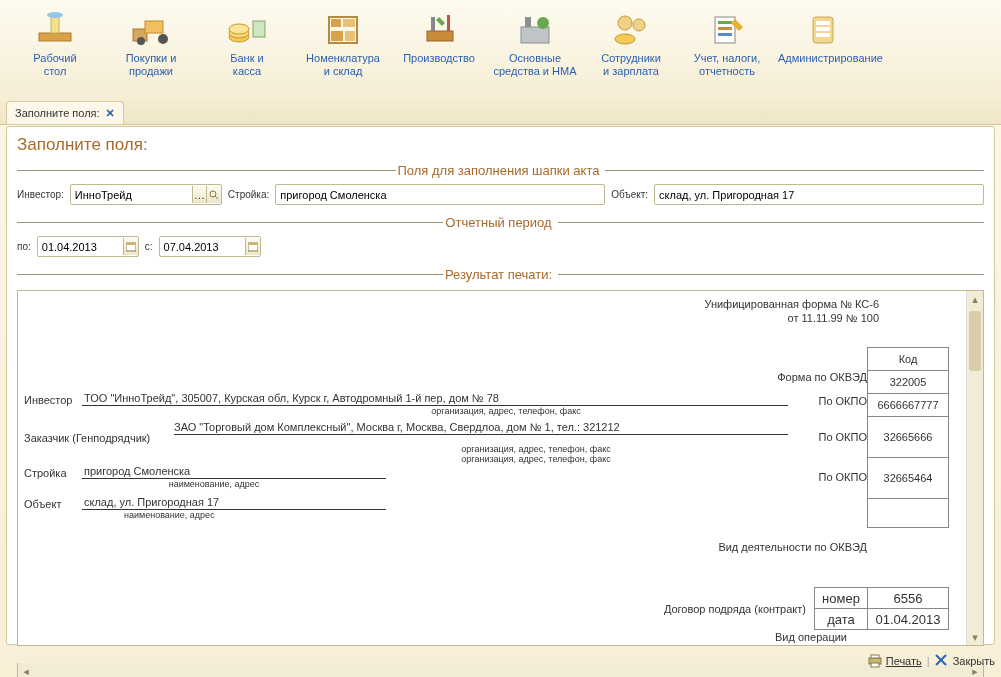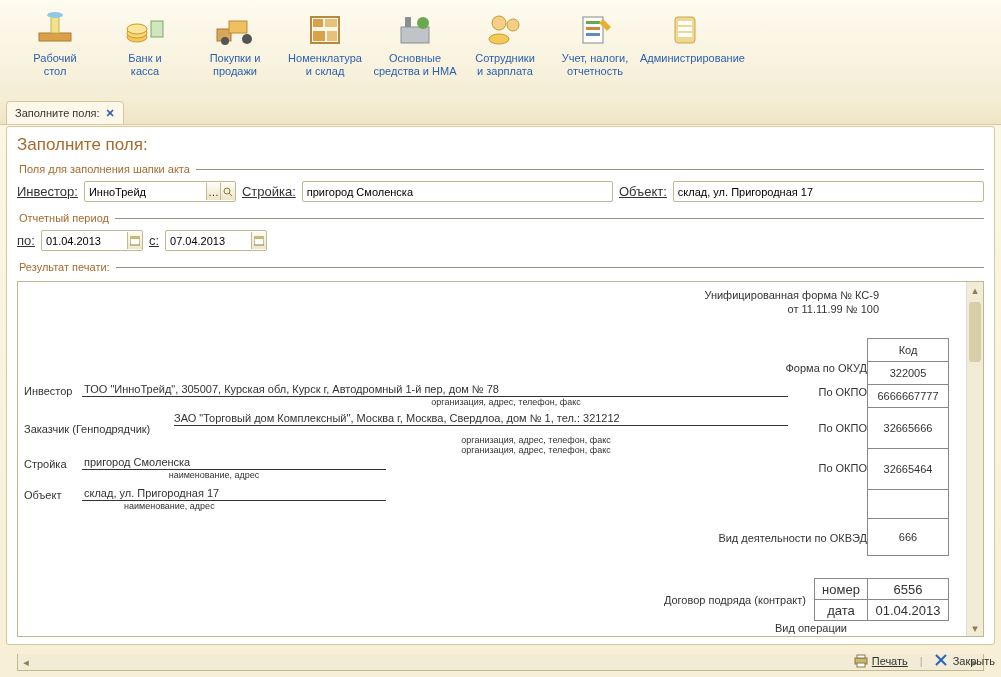--- a/index.html
+++ b/index.html
@@ -10,35 +10,35 @@
     --link-blue:#2a5fb0;
     --accent-brown:#a86a2c;
     --fieldset-gray:#9a927d;
     --input-border:#bfb890;
     --doc-border:#888;
     --highlight:#c9dbe9;
   }
   html,body{margin:0;padding:0;font-family:Tahoma,Arial,sans-serif;font-size:11px;color:#333;background:#fff;}
   body{width:1001px;height:677px;overflow:hidden;background:linear-gradient(#fcf7e8,#f7efd6);}
   
-  .toolbar{display:flex;align-items:flex-start;padding:6px 10px 0 10px;height:94px;background:linear-gradient(#fefbf0,#f5edd4);}
+  .toolbar{display:flex;align-items:flex-start;gap:6px;padding:6px 10px 0 10px;height:94px;background:linear-gradient(#fefbf0,#f5edd4);}
   .tool-btn{display:flex;flex-direction:column;align-items:center;justify-content:flex-start;width:90px;height:88px;border-radius:4px;cursor:pointer;padding-top:4px;}
   .tool-icon{width:46px;height:38px;display:flex;align-items:center;justify-content:center;}
   .tool-label{color:var(--link-blue);font-size:11px;text-align:center;line-height:13px;margin-top:4px;width:100%;}
   
   .tabstrip{height:24px;display:flex;align-items:flex-end;padding-left:6px;background:linear-gradient(#f5edd4,#efe5c6);border-bottom:1px solid var(--panel-border);}
   .tab{display:flex;align-items:center;gap:6px;height:22px;padding:0 8px;background:var(--tab-bg);border:1px solid var(--panel-border);border-bottom:none;border-radius:4px 4px 0 0;font-size:11px;}
   .tab-close{color:#2a5fb0;font-weight:bold;cursor:pointer;}
   
   .panel{position:absolute;left:6px;right:6px;top:126px;bottom:32px;background:#fff;border:1px solid var(--panel-border);border-radius:3px;padding:8px 10px 4px 10px;box-shadow:inset 0 0 0 1px #fff;}
   .page-title{color:var(--accent-brown);font-size:17px;margin:0 0 8px 0;}
   fieldset.grp{border:none;border-top:1px solid var(--fieldset-gray);margin:0 0 6px 0;padding:6px 0 0 0;}
-  fieldset.grp legend{color:var(--accent-brown);font-size:11px;padding-right:6px;}
+  fieldset.grp legend{color:var(--accent-brown);font-size:13px;padding-right:6px;text-align:center;}
   .row{display:flex;align-items:center;gap:6px;margin-bottom:4px;}
-  .lbl{font-size:13px;white-space:nowrap;text-decoration:underline;}
+  .lbl{font-size:10px;white-space:nowrap;}
   .field{display:flex;align-items:center;border:1px solid var(--input-border);background:#fff;height:19px;border-radius:2px;}
   .field input{border:none;outline:none;height:17px;font-size:11px;padding:0 4px;background:transparent;width:100%;}
   .field .ico-btn{width:18px;height:17px;border-left:1px solid var(--input-border);display:flex;align-items:center;justify-content:center;cursor:pointer;background:linear-gradient(#fdfbf2,#efe6c8);}
   .date-field{width:100px;}
   .sel{background:#c9dbe9;}
   
   .doc-wrap{position:relative;border:1px solid var(--input-border);background:#fff;height:354px;margin-top:2px;}
   .doc-scroll{position:absolute;right:0;top:0;bottom:0;width:16px;background:#f2ecd6;border-left:1px solid #ddd;}
   .doc-scroll .thumb{position:absolute;left:2px;right:2px;top:20px;height:60px;background:#d8cfa9;border-radius:3px;}
   .doc-scroll .arrow{position:absolute;left:0;right:0;height:16px;display:flex;align-items:center;justify-content:center;color:#8a7f55;}
@@ -51,71 +51,82 @@
   .kod-table th{background:#fff;font-weight:normal;width:78px;}
   .kod-table td{width:78px;text-align:center;}
   .kod-label{position:absolute;right:100px;font-size:11px;text-align:right;}
   .doc-row{display:flex;align-items:flex-end;margin-top:10px;}
   .doc-lbl{width:140px;}
   .doc-val{border-bottom:1px solid #333;min-width:300px;padding:1px 2px;}
   .doc-sub{font-size:9px;text-align:center;color:#333;}
   .hlbox{background:#e9eef5;border:1px solid #888;padding:2px 3px;}
   .contract-table td,.contract-table th{border:1px solid var(--doc-border);font-size:13px;text-align:center;height:18px;}
   
-  .bottombar{position:absolute;left:6px;right:6px;bottom:4px;height:24px;display:flex;align-items:center;justify-content:flex-end;gap:12px;font-size:11px;}
+  .bottombar{position:absolute;left:6px;right:6px;bottom:4px;height:24px;display:flex;align-items:center;justify-content:flex-end;gap:5px;font-size:11px;}
   .link-btn{display:flex;align-items:center;gap:4px;color:#333;cursor:pointer;}
   .link-btn .ico{width:14px;height:14px;}
 </style>
 </head>
 <body>
 
 <div class="toolbar">
   <div class="tool-btn">
     <div class="tool-icon">
       <svg width="44" height="36">
           <rect x="6" y="22" width="32" height="8" fill="#d9a24a" stroke="#b07d2a"></rect>
           <rect x="18" y="4" width="8" height="18" fill="#f3e28b" stroke="#c9b24a"></rect>
           <ellipse cx="22" cy="4" rx="8" ry="3" fill="#8fc8e8"></ellipse>
         </svg>
     </div>
     <div class="tool-label">Рабочий<br>стол</div>
   </div>
   <div class="tool-btn">
     <div class="tool-icon">
       <svg width="44" height="36">
+          <rect x="4" y="18" width="14" height="12" fill="#d7a85b" stroke="#a77a34"></rect>
+          <rect x="16" y="10" width="18" height="12" fill="#f0c060" stroke="#c08a30"></rect>
+          <circle cx="34" cy="28" r="5" fill="#555"></circle>
+          <circle cx="12" cy="30" r="4" fill="#555"></circle>
+        </svg>
+    </div>
+    <div class="tool-label">Покупки и<br>продажи</div>
+  </div>
+  <div class="tool-btn">
+    <div class="tool-icon">
+      <svg width="44" height="36">
           <ellipse cx="14" cy="26" rx="10" ry="5" fill="#f2c95a" stroke="#c99a2c"></ellipse>
           <ellipse cx="14" cy="22" rx="10" ry="5" fill="#f6d87a" stroke="#c99a2c"></ellipse>
           <ellipse cx="14" cy="18" rx="10" ry="5" fill="#fbe598" stroke="#c99a2c"></ellipse>
           <rect x="28" y="10" width="12" height="16" fill="#cfe6bf" stroke="#7fa865"></rect>
         </svg>
     </div>
     <div class="tool-label">Банк и<br>касса</div>
-  </div>
-  <div class="tool-btn">
-    <div class="tool-icon">
-      <svg width="44" height="36">
-          <rect x="4" y="18" width="14" height="12" fill="#d7a85b" stroke="#a77a34"></rect>
-          <rect x="16" y="10" width="18" height="12" fill="#f0c060" stroke="#c08a30"></rect>
-          <circle cx="34" cy="28" r="5" fill="#555"></circle>
-          <circle cx="12" cy="30" r="4" fill="#555"></circle>
-        </svg>
-    </div>
-    <div class="tool-label">Покупки и<br>продажи</div>
   </div>
   <div class="tool-btn">
     <div class="tool-icon">
       <svg width="44" height="36">
           <rect x="8" y="6" width="28" height="26" fill="none" stroke="#b58a3e" stroke-width="2"></rect>
           <rect x="10" y="8" width="10" height="8" fill="#d9a24a"></rect>
           <rect x="22" y="8" width="12" height="8" fill="#e8c078"></rect>
           <rect x="10" y="20" width="12" height="10" fill="#d9a24a"></rect>
           <rect x="24" y="20" width="10" height="10" fill="#e8c078"></rect>
         </svg>
     </div>
     <div class="tool-label">Номенклатура<br>и склад</div>
+  </div>
+  <div class="tool-btn">
+    <div class="tool-icon">
+      <svg width="44" height="36">
+          <rect x="10" y="20" width="26" height="10" fill="#c98a3a" stroke="#9a6524"></rect>
+          <rect x="14" y="6" width="4" height="14" fill="#888"></rect>
+          <path d="M22 6 l6 6 l-3 3 l-6 -6 z" fill="#6aa84f"></path>
+          <rect x="30" y="4" width="3" height="16" fill="#b55"></rect>
+        </svg>
+    </div>
+    <div class="tool-label">Производство</div>
   </div>
   <div class="tool-btn">
     <div class="tool-icon">
       <svg width="44" height="36">
           <rect x="8" y="16" width="28" height="16" fill="#bfc4c8" stroke="#8a8f92"></rect>
           <rect x="12" y="6" width="6" height="10" fill="#8a8f92"></rect>
           <circle cx="30" cy="12" r="6" fill="#6aa84f"></circle>
         </svg>
     </div>
     <div class="tool-label">Основные<br>средства и НМА</div>
@@ -216,21 +227,21 @@
     </div>
   </fieldset>
 
   <fieldset class="grp" style="border-top:1px solid var(--fieldset-gray);margin-bottom:2px;">
     <legend>Результат печати:</legend>
   </fieldset>
 
   <div class="doc-wrap">
     <div class="doc">
       <div class="doc-head">
-        <div>Унифицированная форма № КС-9</div>
+        <div>Унифицированная форма № КС-6</div>
         <div>от 11.11.99 № 100</div>
       </div>
 
       <table class="kod-table">
         <tbody>
             <tr>
               <th>Код</th>
             </tr>
         <tr>
               <td>322005</td>
@@ -240,26 +251,23 @@
             </tr>
         <tr>
               <td style="height:38px">32665666</td>
             </tr>
         <tr>
               <td style="height:38px">32665464</td>
             </tr>
         <tr>
               <td style="height:26px"></td>
             </tr>
-        <tr>
-              <td style="height:34px">666</td>
-            </tr>
       </tbody>
         </table>
-      <div class="kod-label" style="top:80px">Форма по ОКУД</div>
+      <div class="kod-label" style="top:80px">Форма по ОКВЭД</div>
       <div class="kod-label" style="top:104px">По ОКПО</div>
       <div class="kod-label" style="top:140px">По ОКПО</div>
       <div class="kod-label" style="top:180px">По ОКПО</div>
       <div class="kod-label" style="top:250px">Вид деятельности по ОКВЭД</div>
 
       <div style="position:absolute;left:6px;top:90px;right:179px;">
         <div class="doc-row">
           <div class="doc-lbl" style="width:58px">Инвестор</div>
           <div class="doc-val" style="flex:1">ТОО "ИнноТрейд", 305007, Курская обл, Курск г, Автодромный 1-й пер, дом № 78</div>
         </div>

